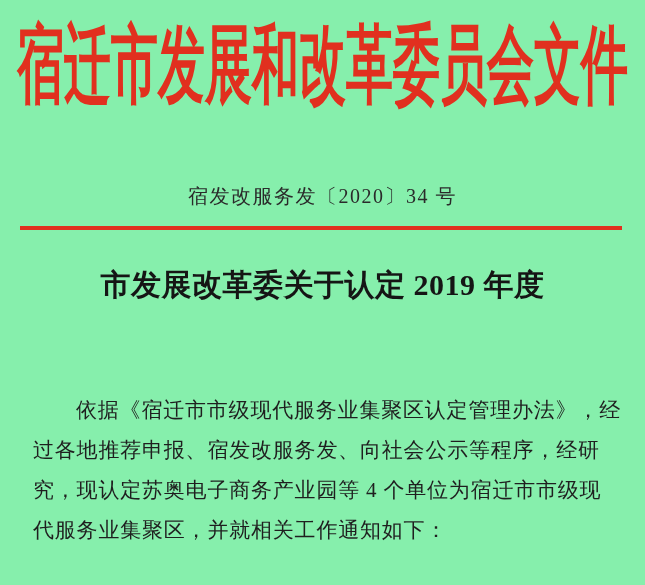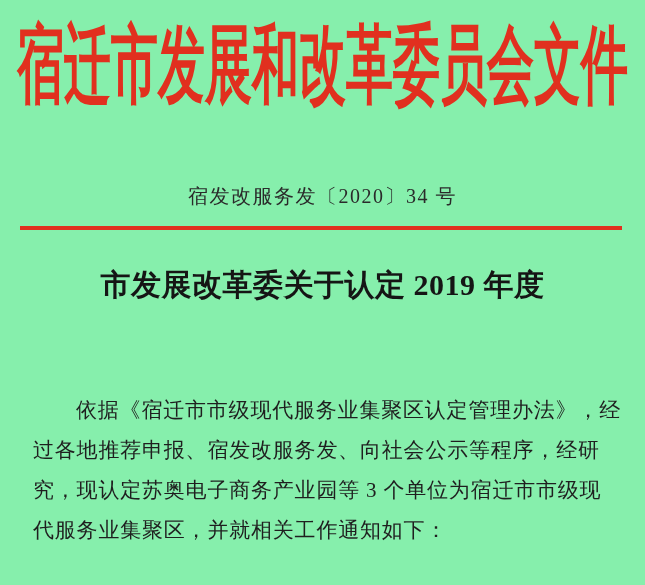--- a/index.html
+++ b/index.html
@@ -95,17 +95,17 @@
 
   <div class="red-divider"></div>
 
   <div class="doc-title">
     <div>市发展改革委关于认定 2019 年度</div>
   </div>
 
   <div class="doc-body">
     <div class="line indent">依据《宿迁市市级现代服务业集聚区认定管理办法》，经</div>
     <div class="line">过各地推荐申报、宿发改服务发、向社会公示等程序，经研</div>
-    <div class="line">究，现认定苏奥电子商务产业园等 3 个单位为宿迁市市级现</div>
+    <div class="line">究，现认定苏奥电子商务产业园等 4 个单位为宿迁市市级现</div>
     <div class="line">代服务业集聚区，并就相关工作通知如下：</div>
   </div>
 
 </div>
 
 </body></html>

